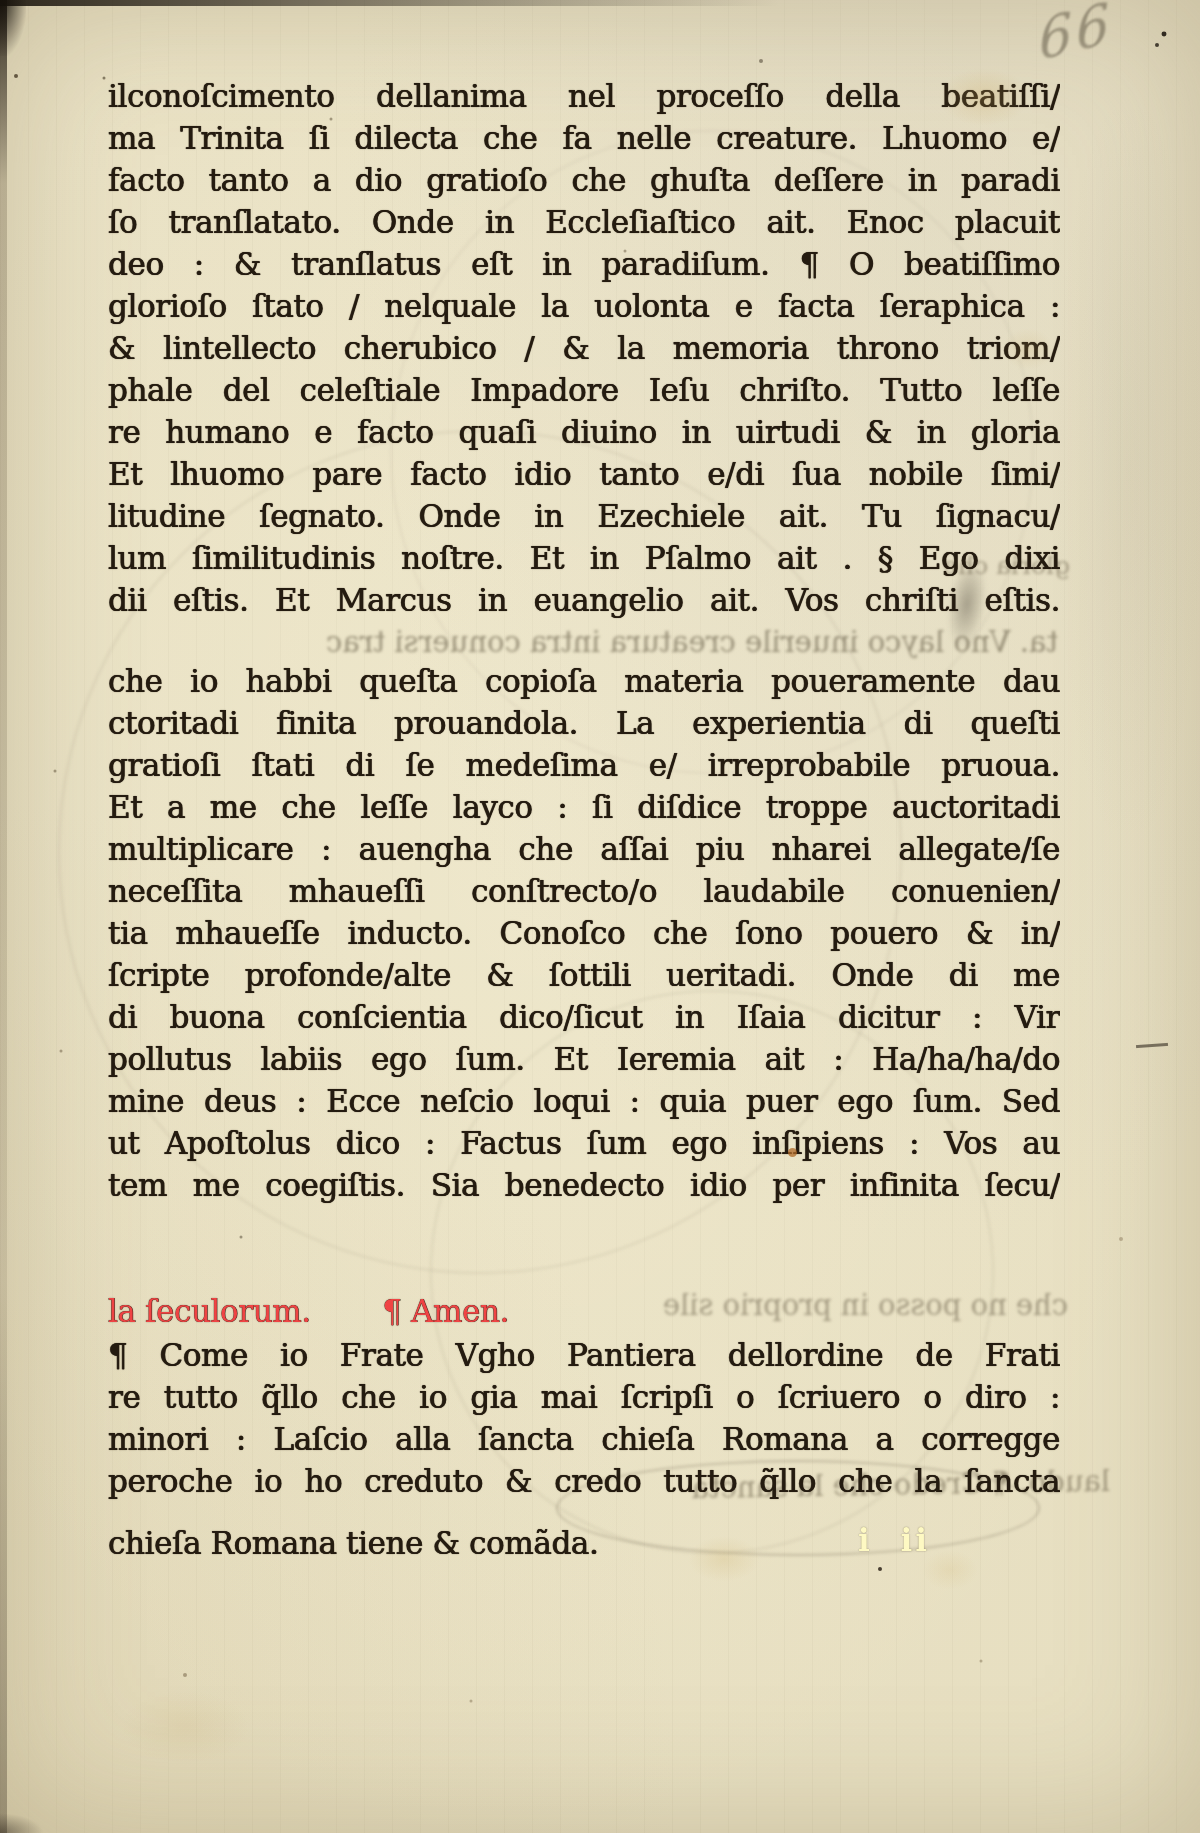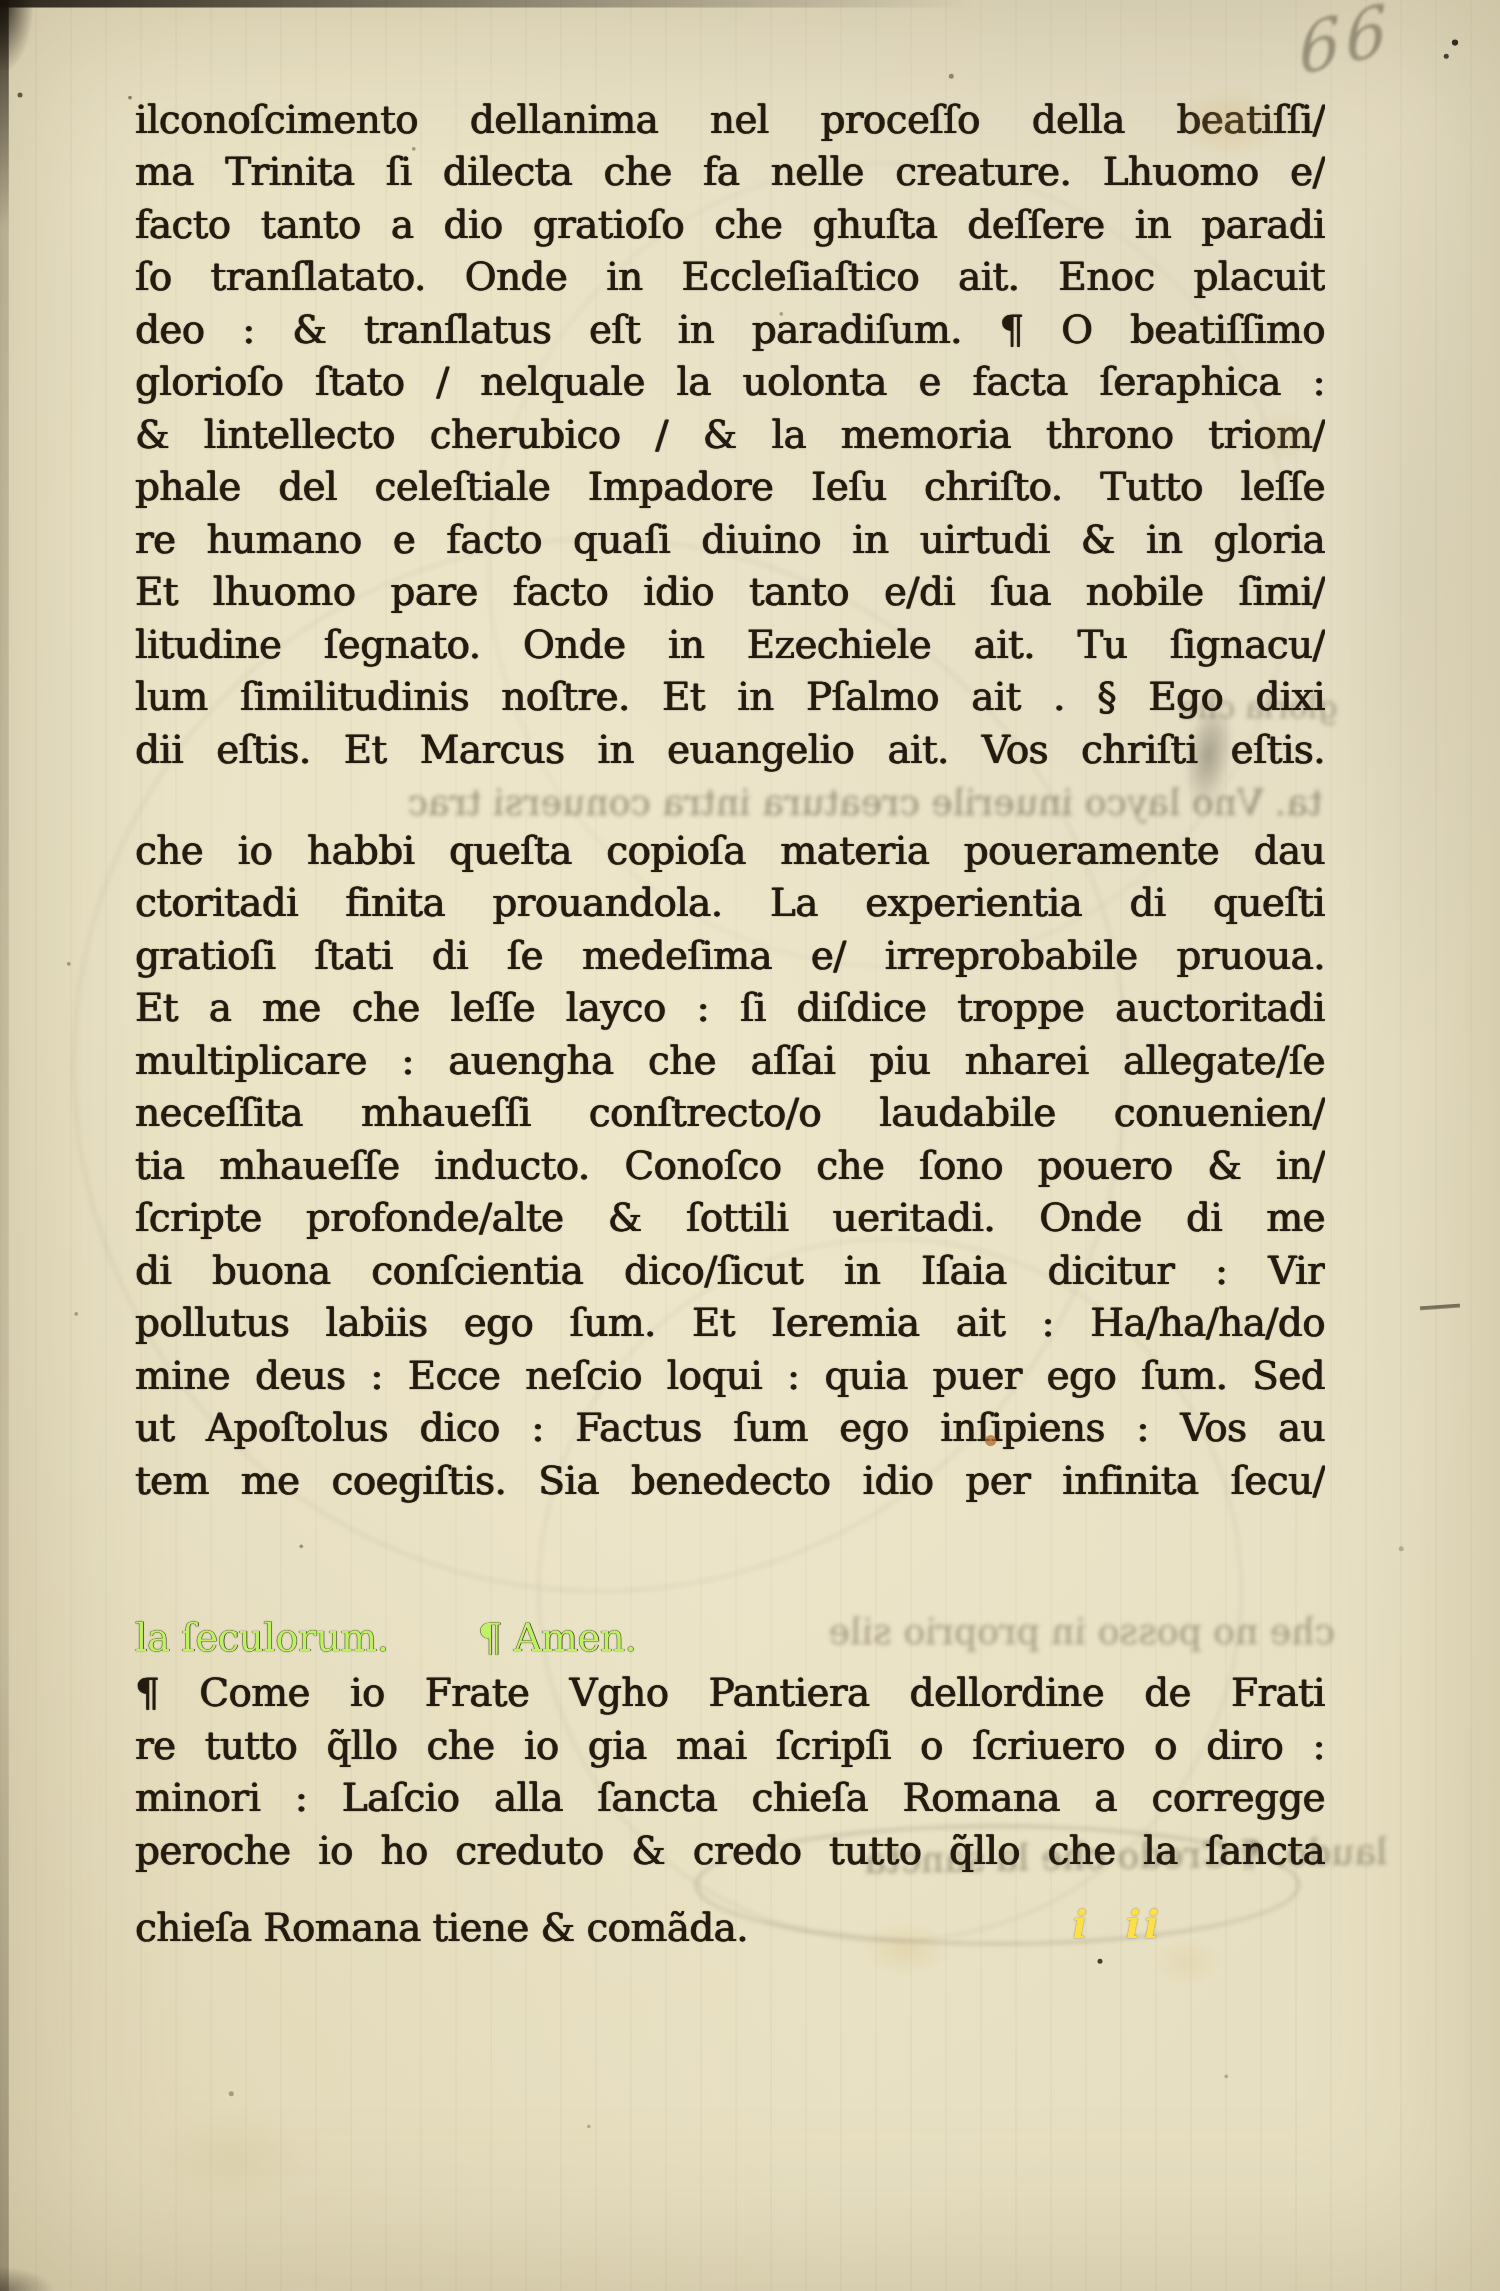--- a/index.html
+++ b/index.html
@@ -59,27 +59,27 @@
   .p2{top:660px;}
   .p3{top:1334px;}
   .tl{
     height:42px;line-height:42px;font-size:31px;letter-spacing:-0.4px;
     color:#241b10;overflow:hidden;
     text-align:justify;text-align-last:justify;
     text-shadow:0.5px 0 0 rgba(36,27,16,0.9), -0.4px 0 0 rgba(36,27,16,0.7), 0 0 1.3px rgba(42,31,18,0.55);
   }
   .p3 .tl:last-child{text-align-last:left;margin-top:20px;}
   .closing{position:absolute;left:108px;top:1290px;width:952px;height:42px;line-height:42px;
-    font-size:31px;letter-spacing:-0.4px;color:#bef264;
+    font-size:31px;letter-spacing:-0.4px;color:#ef4444;
     text-shadow:0.5px 0 0 rgba(36,27,16,0.9), -0.4px 0 0 rgba(36,27,16,0.7), 0 0 1.3px rgba(42,31,18,0.55);}
   .cl-amen{margin-left:62px;}
 
   .sig{position:absolute;left:858px;top:1522px;font-size:31px;font-weight:bold;
-    letter-spacing:3px;word-spacing:14px;color:#fde047;
-    text-shadow:0 0 1.2px rgba(42,31,18,0.6);font-style:italic;}
+    letter-spacing:3px;word-spacing:14px;color:#fef9c3;
+    text-shadow:0 0 1.2px rgba(42,31,18,0.6);}
 
   
   .stain{position:absolute;border-radius:50%;}
   .stain1{left:938px;top:68px;width:92px;height:58px;background:radial-gradient(ellipse, rgba(205,168,92,0.26), rgba(205,168,92,0) 70%);}
   .stain2{left:1002px;top:328px;width:52px;height:42px;background:radial-gradient(ellipse, rgba(196,164,98,0.18), rgba(196,164,98,0) 70%);}
   .stain3{left:788px;top:1148px;width:9px;height:9px;background:#b06a28;opacity:0.75;filter:blur(0.5px);}
   .stain4{left:688px;top:1536px;width:72px;height:46px;background:radial-gradient(ellipse, rgba(205,175,104,0.22), rgba(205,175,104,0) 70%);}
   .stain5{left:922px;top:1550px;width:56px;height:40px;background:radial-gradient(ellipse, rgba(205,175,104,0.16), rgba(205,175,104,0) 70%);}
   .stain6{left:120px;top:1690px;width:130px;height:74px;background:radial-gradient(ellipse, rgba(190,160,95,0.12), rgba(190,160,95,0) 70%);}
   .stain7{left:1058px;top:110px;width:142px;height:720px;border-radius:40%;background:radial-gradient(ellipse, rgba(150,140,115,0.10), rgba(150,140,115,0) 75%);}

